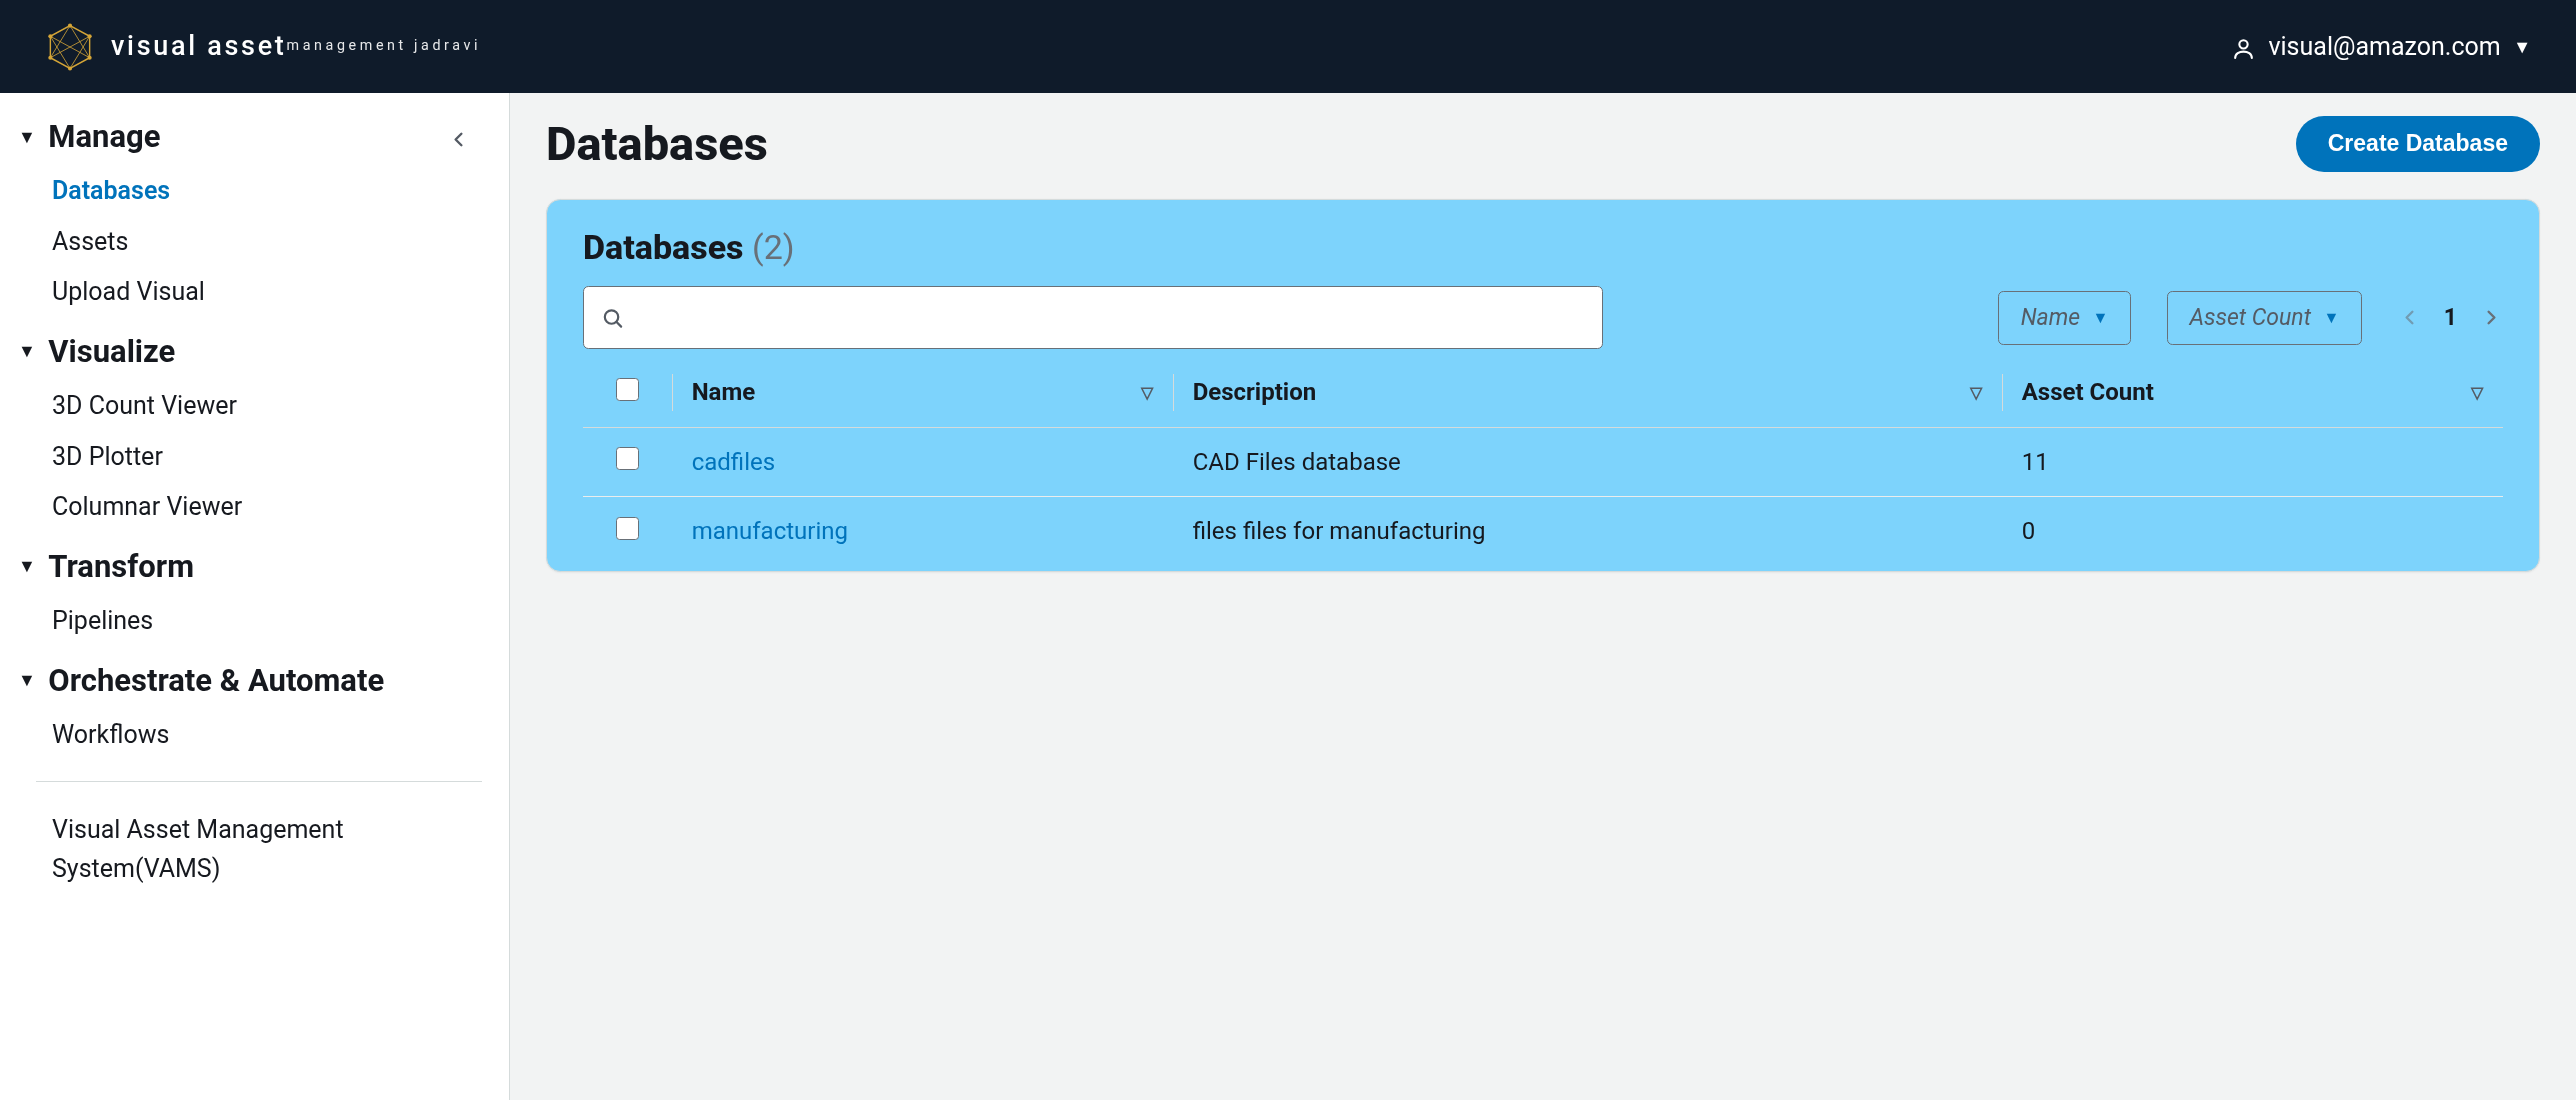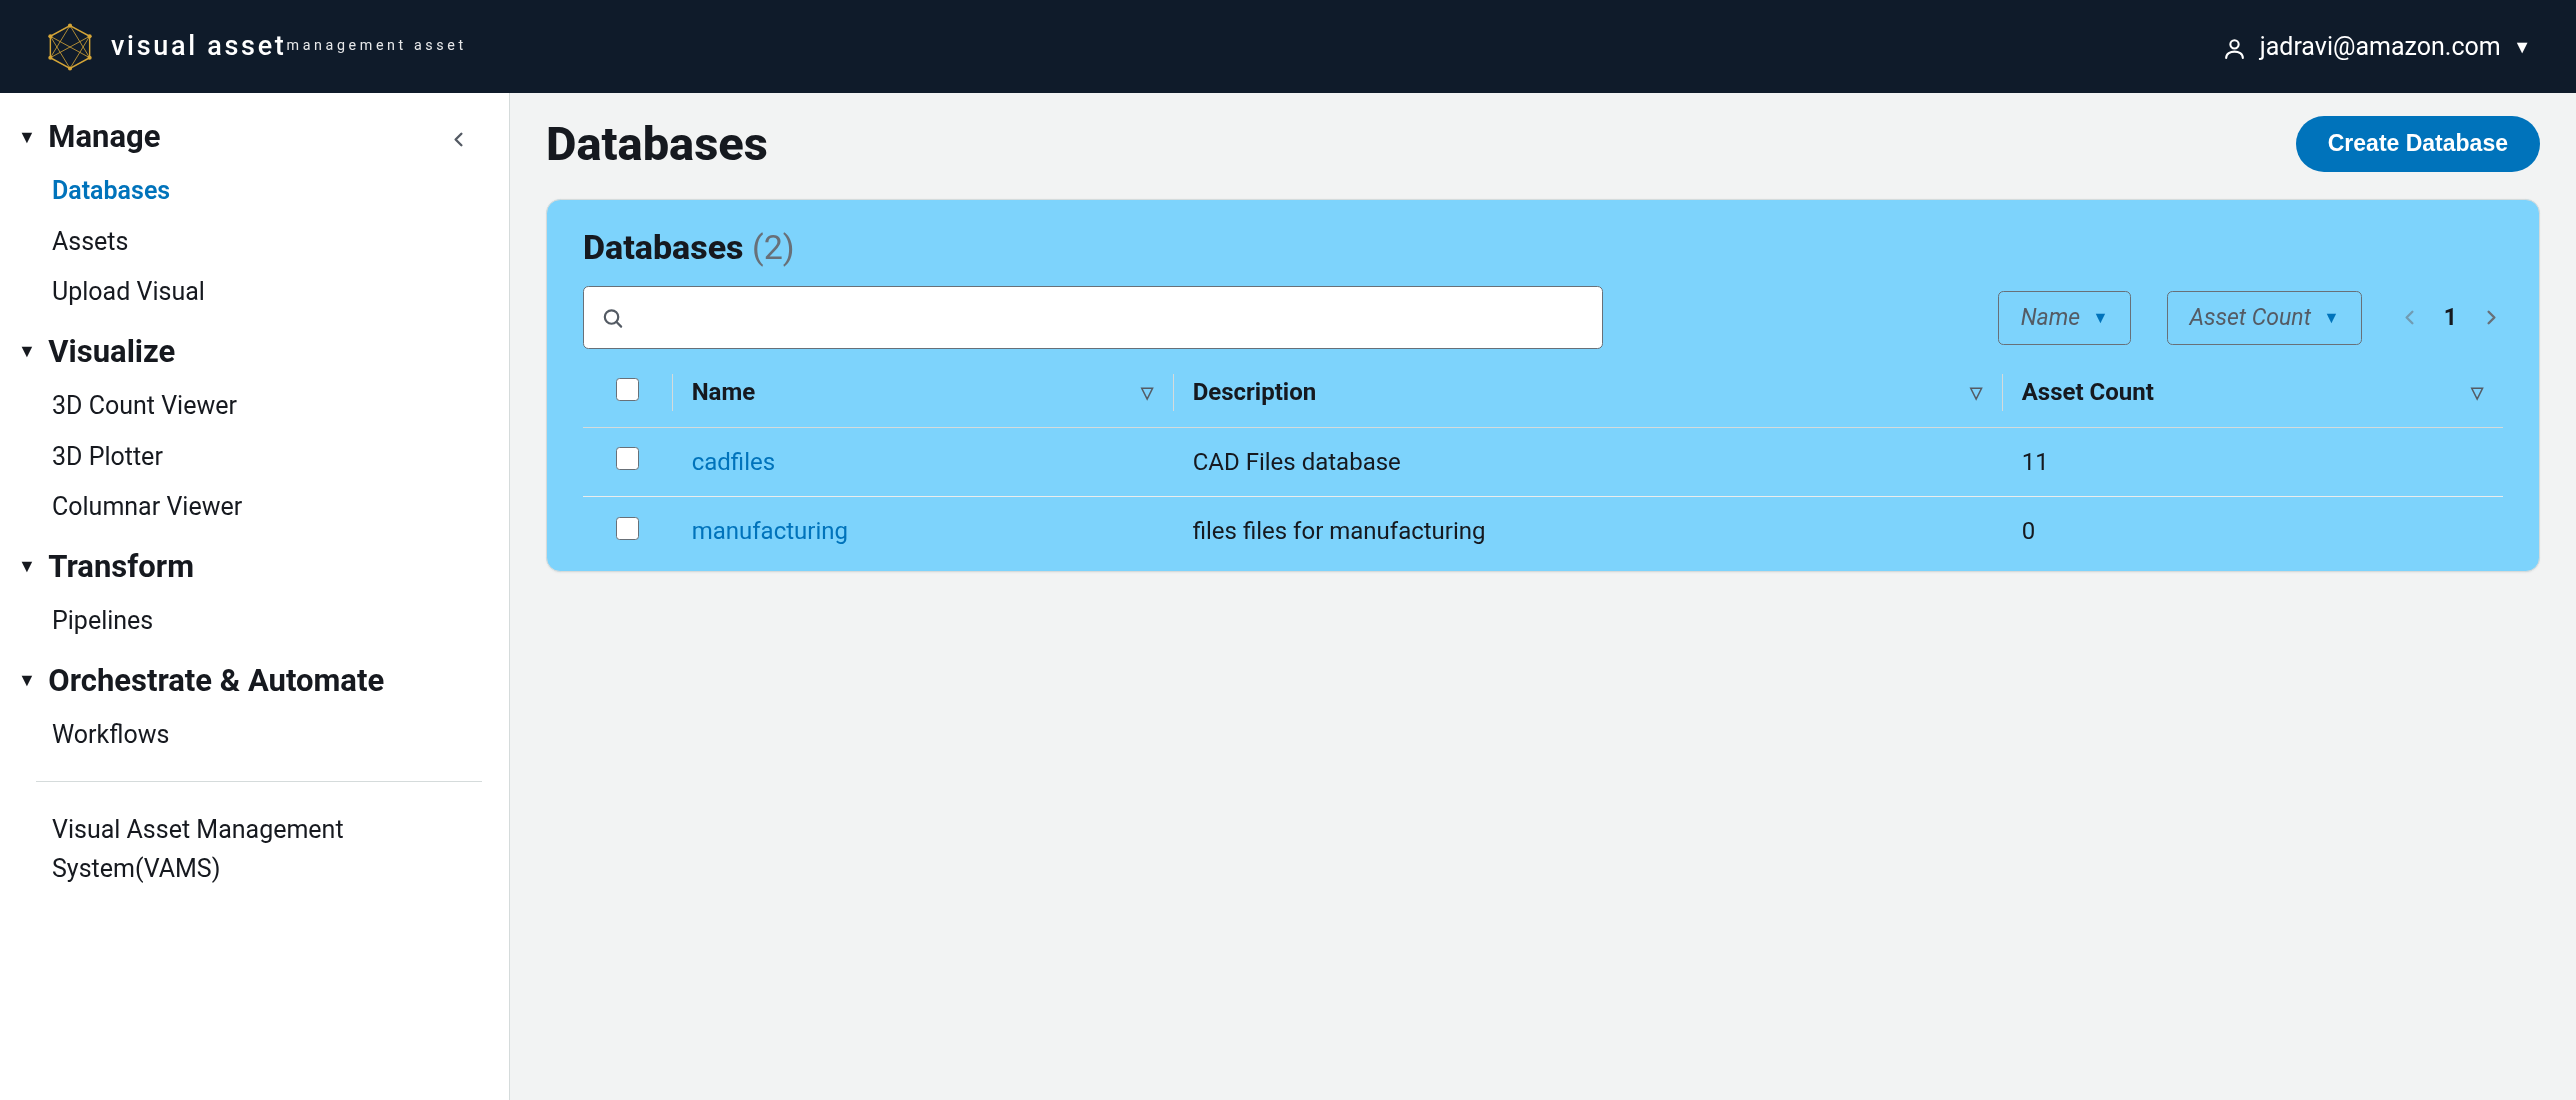--- a/index.html
+++ b/index.html
@@ -85,31 +85,31 @@
         <circle cx="28" cy="4" r="2.3" fill="#d4a537"></circle>
         <circle cx="50" cy="16" r="2.3" fill="#d4a537"></circle>
         <circle cx="50" cy="40" r="2.3" fill="#d4a537"></circle>
         <circle cx="28" cy="52" r="2.3" fill="#d4a537"></circle>
         <circle cx="6" cy="40" r="2.3" fill="#d4a537"></circle>
         <circle cx="6" cy="16" r="2.3" fill="#d4a537"></circle>
       </svg>
     </span>
     <span class="brand-text">
       <span class="brand-title">visual asset</span>
-      <span class="brand-sub">management asset</span>
+      <span class="brand-sub">management jadravi</span>
     </span>
   </div>
   <div class="user-menu">
     <span>
       <svg width="25" height="25" viewBox="0 0 24 24" fill="none" stroke="#ffffff" stroke-width="2" stroke-linecap="round" stroke-linejoin="round">
         <circle cx="12" cy="8" r="4"></circle>
         <path d="M4 21c0-4 4-6 8-6s8 2 8 6"></path>
       </svg>
     </span>
-    <span>jadravi@amazon.com</span>
+    <span>visual@amazon.com</span>
     <span class="caret">▼</span>
   </div>
 </header>
 
 <div class="layout">
 
   <nav class="sidebar">
 
     <div class="side-group">
       <div class="side-group-header">

